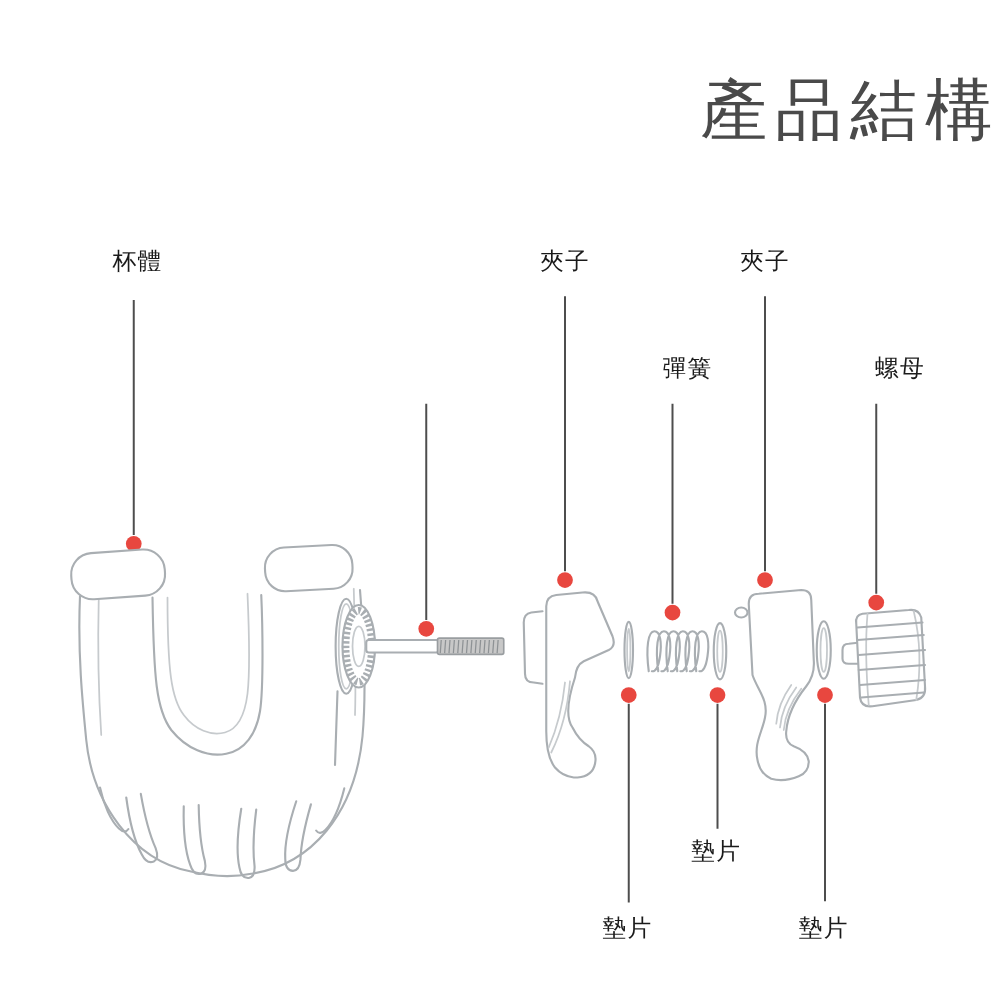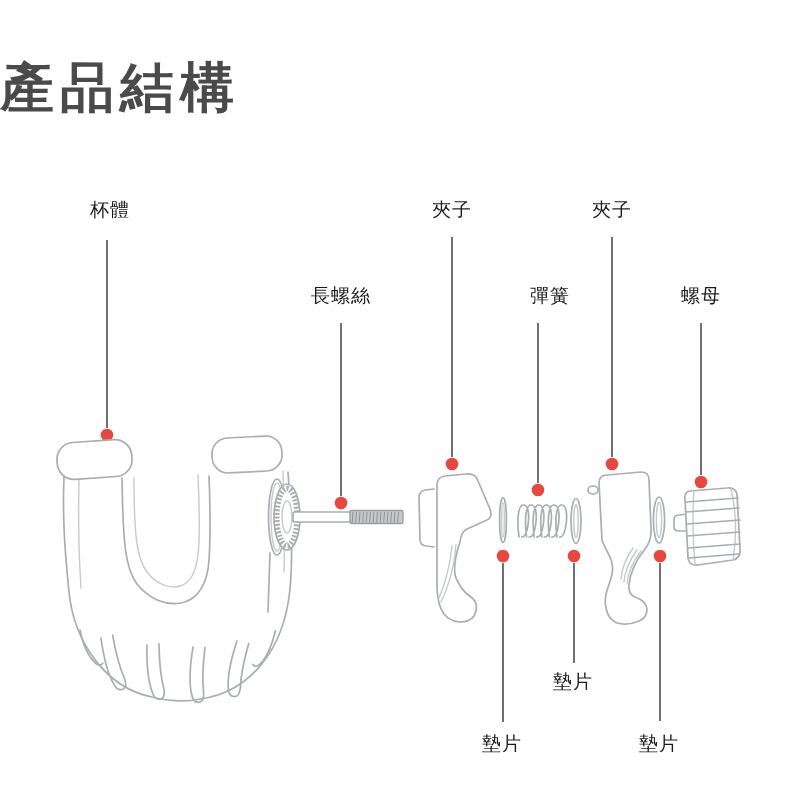--- a/index.html
+++ b/index.html
@@ -7,23 +7,23 @@
     position:relative;
     width:800px;height:800px;
     background:var(--background,#fff);
     overflow:hidden;
     font-family:"Liberation Sans", sans-serif;
   }
   .page-title{
     position:absolute;
     left:0;right:0;top:52px;
     margin:0;
-    text-align:left;
+    text-align:right;
     font-size:54px;
-    font-weight:700;
+    font-weight:400;
     letter-spacing:6px;
     color:var(--title-color,#4a4a4a);
   }
   .part-label{
     position:absolute;
     transform:translateX(-50%);
     font-size:19px;
     line-height:1.15;
     letter-spacing:1px;
     color:var(--label-color,#1a1a1a);
@@ -43,23 +43,22 @@
 </head>
 <body>
 
 <div class="canvas">
 
   <h1 class="page-title">產品結構</h1>
 
   <div class="part-label" style="left:110px;top:199px">杯體</div>
   <div class="part-label" style="left:452px;top:199px">夾子</div>
   <div class="part-label" style="left:612px;top:199px">夾子</div>
-  <div class="part-label" style="left:341px;top:285px">長螺絲</div>
   <div class="part-label" style="left:550px;top:285px">彈簧</div>
-  <div class="part-label" style="left:701px;top:285px">螺母</div>
+  <div class="part-label" style="left:720px;top:285px">螺母</div>
   <div class="part-label" style="left:502px;top:733px">墊片</div>
   <div class="part-label" style="left:573px;top:671px">墊片</div>
   <div class="part-label" style="left:659px;top:733px">墊片</div>
 
   <svg class="art" width="800" height="800" viewBox="0 0 800 800">
 
     <g>
       <path class="leader" d="M107,240 L107,428"></path>
         <circle class="dot" cx="107" cy="435" r="6.3"></circle>
     </g>

